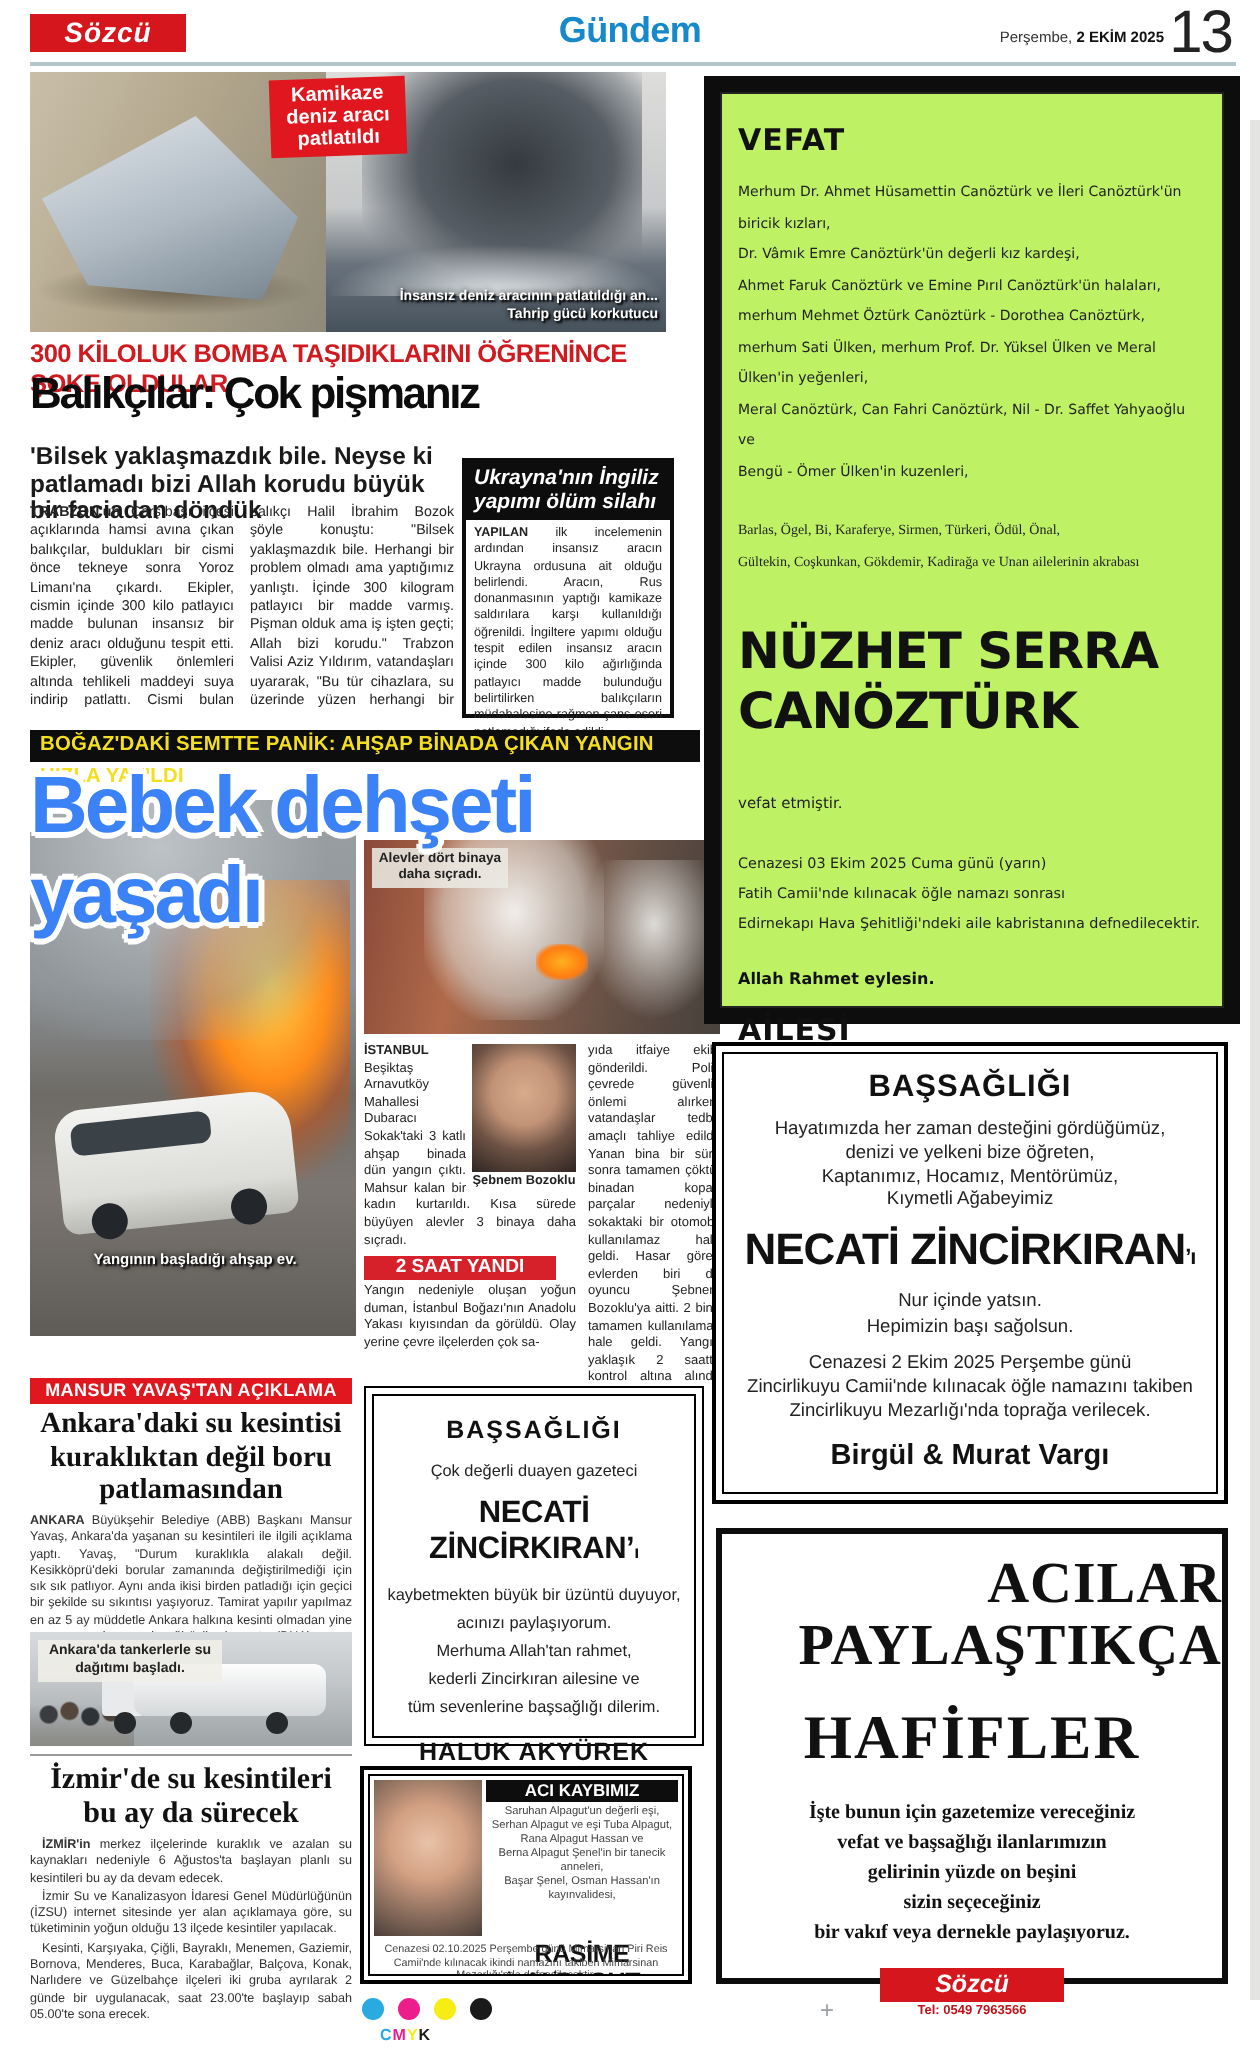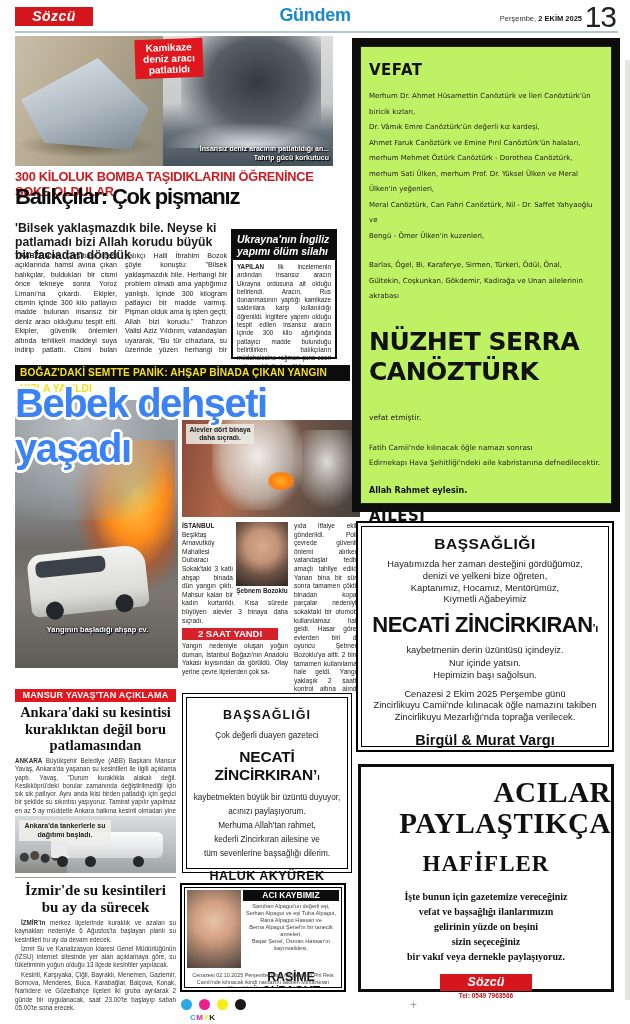--- a/index.html
+++ b/index.html
@@ -151,21 +151,21 @@
   .c2{color:#f7ec13;background:#f7ec13;} .c3{color:#1a1a1a;background:#1a1a1a;}
   .cmyk-text span{background:none;}
   .reg-cross{left:410px;top:998px;color:#9aa0a4;font-size:12px;font-weight:300;}
 
   
   .vefat-outer{left:352px;top:38px;width:268px;height:474px;background:#0d0d0d;padding:8px;box-sizing:border-box;}
   .vefat-inner{background:#bef264;border:1px solid #222;height:100%;box-sizing:border-box;
     text-align:left;padding:14px 8px 6px;font-family:"DejaVu Sans",sans-serif;}
   .vefat-title{font-weight:bold;font-size:15px;letter-spacing:.5px;}
   .vefat-lines{font-size:7px;line-height:15.5px;margin-top:10px;color:#222;}
-  .vefat-lines2{font-size:7px;line-height:15.5px;margin-top:14px;color:#222;}
+  .vefat-lines2{font-size:7px;line-height:15.5px;margin-top:14px;color:#222;font-family:Liberation Serif, serif;}
   .vefat-name{font-weight:bold;font-size:25px;line-height:30px;margin-top:22px;letter-spacing:-.5px;}
   .vefat-dec{font-size:7.5px;margin-top:26px;color:#222;}
   .vefat-funeral{font-size:7.2px;line-height:15px;margin-top:18px;color:#222;}
   .vefat-prayer{font-weight:bold;font-size:8px;margin-top:16px;}
   .vefat-sig{font-weight:bold;font-size:15px;margin-top:12px;letter-spacing:.5px;}
   .vefat-note{font-size:5.4px;color:#333;margin-top:10px;}
 
   .vargi-box{left:356px;top:521px;width:258px;height:231px;box-sizing:border-box;border-width:2px;}
   .vargi-box .inner{padding:8px 4px;}
   .vargi-title{font-weight:bold;font-size:15.5px;letter-spacing:.5px;}
@@ -173,21 +173,21 @@
   .vargi-name{font-weight:bold;font-size:22px;margin-top:6px;letter-spacing:-.5px;}
   .vargi-name .sfx{font-size:11px;}
   .vargi-lines{font-size:9.3px;line-height:12.5px;margin-top:6px;color:#222;}
   .vargi-funeral{font-size:9.3px;line-height:11.8px;margin-top:7px;color:#222;}
   .vargi-sig{font-weight:bold;font-size:14.5px;margin-top:8px;}
 
   .acilar-box{left:358px;top:764px;width:256px;height:228px;box-sizing:border-box;
     border:3.5px solid #0d0d0d;background:#fff;text-align:center;
     font-family:"Liberation Serif",serif;padding-top:10px;}
   .acilar-l1{font-weight:bold;font-size:29px;line-height:31px;letter-spacing:.5px;text-align:right;}
-  .acilar-l3{font-weight:bold;font-size:23px;margin-top:12px;letter-spacing:1px;}
+  .acilar-l3{font-weight:bold;font-size:31px;margin-top:12px;letter-spacing:1px;}
   .acilar-body{font-weight:bold;font-size:10px;line-height:15px;margin-top:12px;}
   .acilar-logo{margin:10px auto 0;width:92px;height:17px;background:#d6161d;color:#fff;
     font-family:"Liberation Sans",sans-serif;font-weight:bold;font-style:italic;
     font-size:12.5px;line-height:17px;text-align:center;}
   .acilar-phone{color:#c1121a;font-weight:bold;font-size:6.5px;margin-top:1px;font-family:"Liberation Sans",sans-serif;}
 
   .page-edge{right:0;top:60px;width:5px;height:940px;background:#e4e4e2;}
 </style>
 </head>
 <body>
@@ -336,41 +336,41 @@
     <div class="vefat-lines2">
       <div>Barlas, Ögel, Bi, Karaferye, Sirmen, Türkeri, Ödül, Önal,</div>
       <div>Gültekin, Coşkunkan, Gökdemir, Kadirağa ve Unan ailelerinin akrabası</div>
     </div>
     <div class="vefat-name">
       <div>NÜZHET SERRA</div>
       <div>CANÖZTÜRK</div>
     </div>
     <div class="vefat-dec">vefat etmiştir.</div>
     <div class="vefat-funeral">
+      <div>Cenazesi 03 Ekim 2025 Cuma günü (yarın)</div>
       <div>Fatih Camii'nde kılınacak öğle namazı sonrası</div>
       <div>Edirnekapı Hava Şehitliği'ndeki aile kabristanına defnedilecektir.</div>
     </div>
     <div class="vefat-prayer">Allah Rahmet eylesin.</div>
     <div class="vefat-sig">AİLESİ</div>
     <div class="vefat-note">Not: Çelenk gönderilmemesi arzu edenlerin diledikleri vakıflara bağış yapmaları rica olunur.</div>
   </div>
 </div>
 
 <div class="abs double-box vargi-box">
   <div class="inner">
     <div class="vargi-title">BAŞSAĞLIĞI</div>
     <div class="vargi-intro">
       <div>Hayatımızda her zaman desteğini gördüğümüz,</div>
       <div>denizi ve yelkeni bize öğreten,</div>
       <div>Kaptanımız, Hocamız, Mentörümüz,</div>
       <div>Kıymetli Ağabeyimiz</div>
     </div>
     <div class="vargi-name"><span>NECATİ ZİNCİRKIRAN</span><span class="sfx">’ı</span></div>
     <div class="vargi-lines">
-      <div>kaybetmenin derin üzüntüsü içindeyiz.</div>
       <div>Nur içinde yatsın.</div>
       <div>Hepimizin başı sağolsun.</div>
     </div>
     <div class="vargi-funeral">
       <div>Cenazesi 2 Ekim 2025 Perşembe günü</div>
       <div>Zincirlikuyu Camii'nde kılınacak öğle namazını takiben</div>
       <div>Zincirlikuyu Mezarlığı'nda toprağa verilecek.</div>
     </div>
     <div class="vargi-sig">Birgül &amp; Murat Vargı</div>
   </div>

